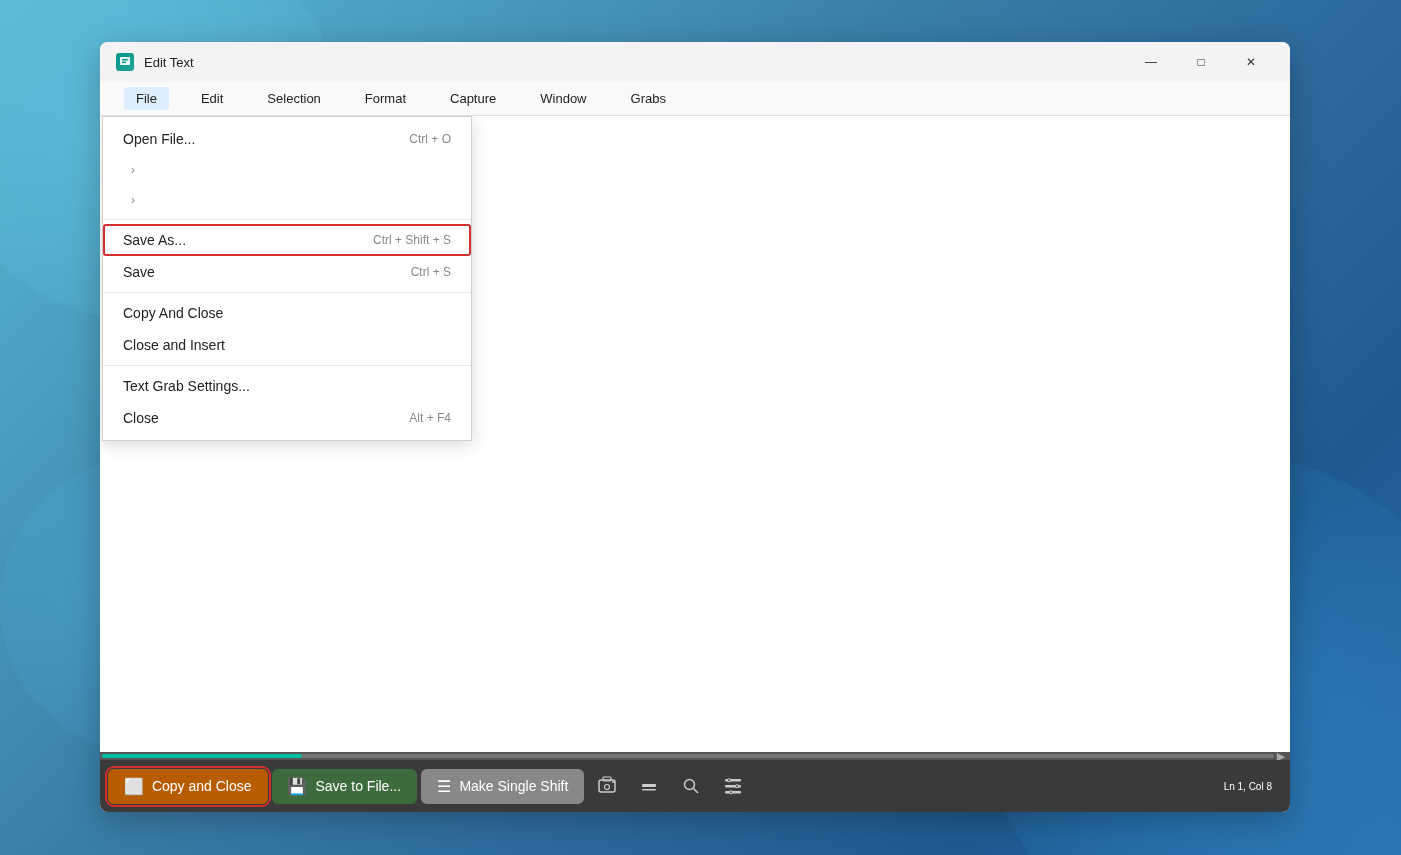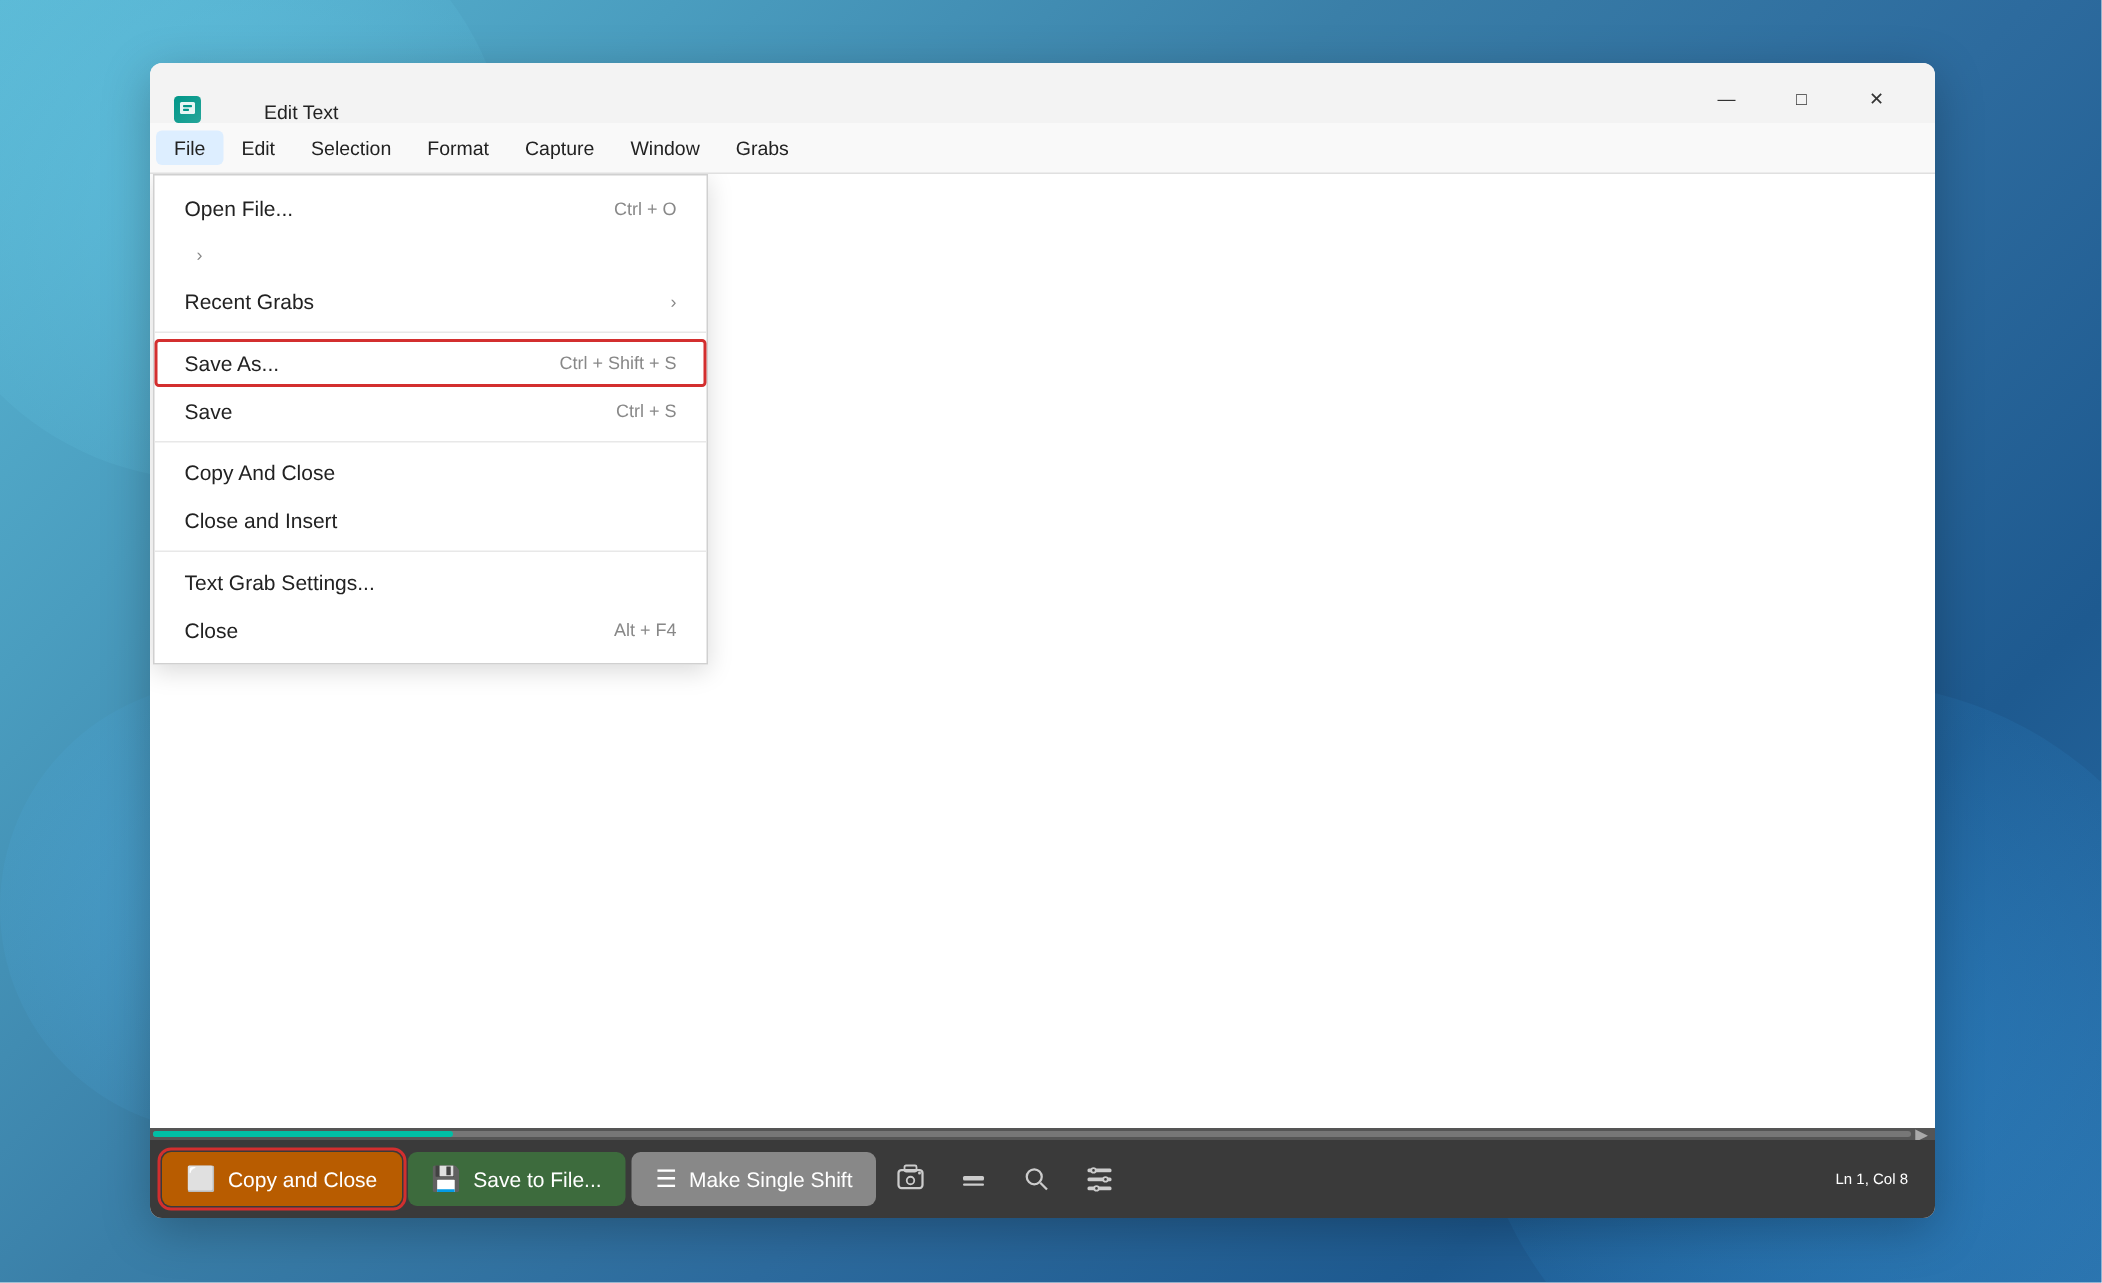--- a/index.html
+++ b/index.html
@@ -47,27 +47,26 @@
       border-radius: 8px;
       box-shadow: 0 8px 32px rgba(0,0,0,0.25);
       display: flex;
       flex-direction: column;
       overflow: hidden;
     }
 
     
     .title-bar {
       display: flex;
-      align-items: flex-end;
+      align-items: center;
       background: #f3f3f3;
       padding: 0 16px;
       height: 40px;
       border-bottom: none;
       flex-shrink: 0;
-      gap: 32px;
     }
 
     .title-bar-icon {
       width: 18px; height: 18px;
       background: linear-gradient(135deg, #009688, #26a69a);
       border-radius: 3px;
       margin-right: 10px;
       display: flex; align-items: center; justify-content: center;
       flex-shrink: 0;
     }
@@ -104,20 +103,21 @@
       height: 34px;
       flex-shrink: 0;
     }
 
     .menu-item {
       padding: 4px 12px;
       font-size: 13px;
       color: #222;
       cursor: pointer;
       border-radius: 4px;
+      margin-left: 20px;
     }
     .menu-item.active { background: #ddeeff; }
 
     
     .content-area {
       flex: 1;
       background: #ffffff;
       position: relative;
       overflow: hidden;
     }
@@ -291,21 +291,20 @@
       <div class="dropdown-item">
         <span class="item-label">Open File...</span>
         <span class="item-shortcut">Ctrl + O</span>
       </div>
 
       <div class="dropdown-item">
         <span class="item-arrow">›</span>
       </div>
 
       <div class="dropdown-item">
-        <span class="item-label">Recent Grabs</span>
         <span class="item-arrow">›</span>
       </div>
 
       <div class="dropdown-divider"></div>
 
       <div class="dropdown-item highlighted">
         <span class="item-label">Save As...</span>
         <span class="item-shortcut">Ctrl + Shift + S</span>
       </div>
 

